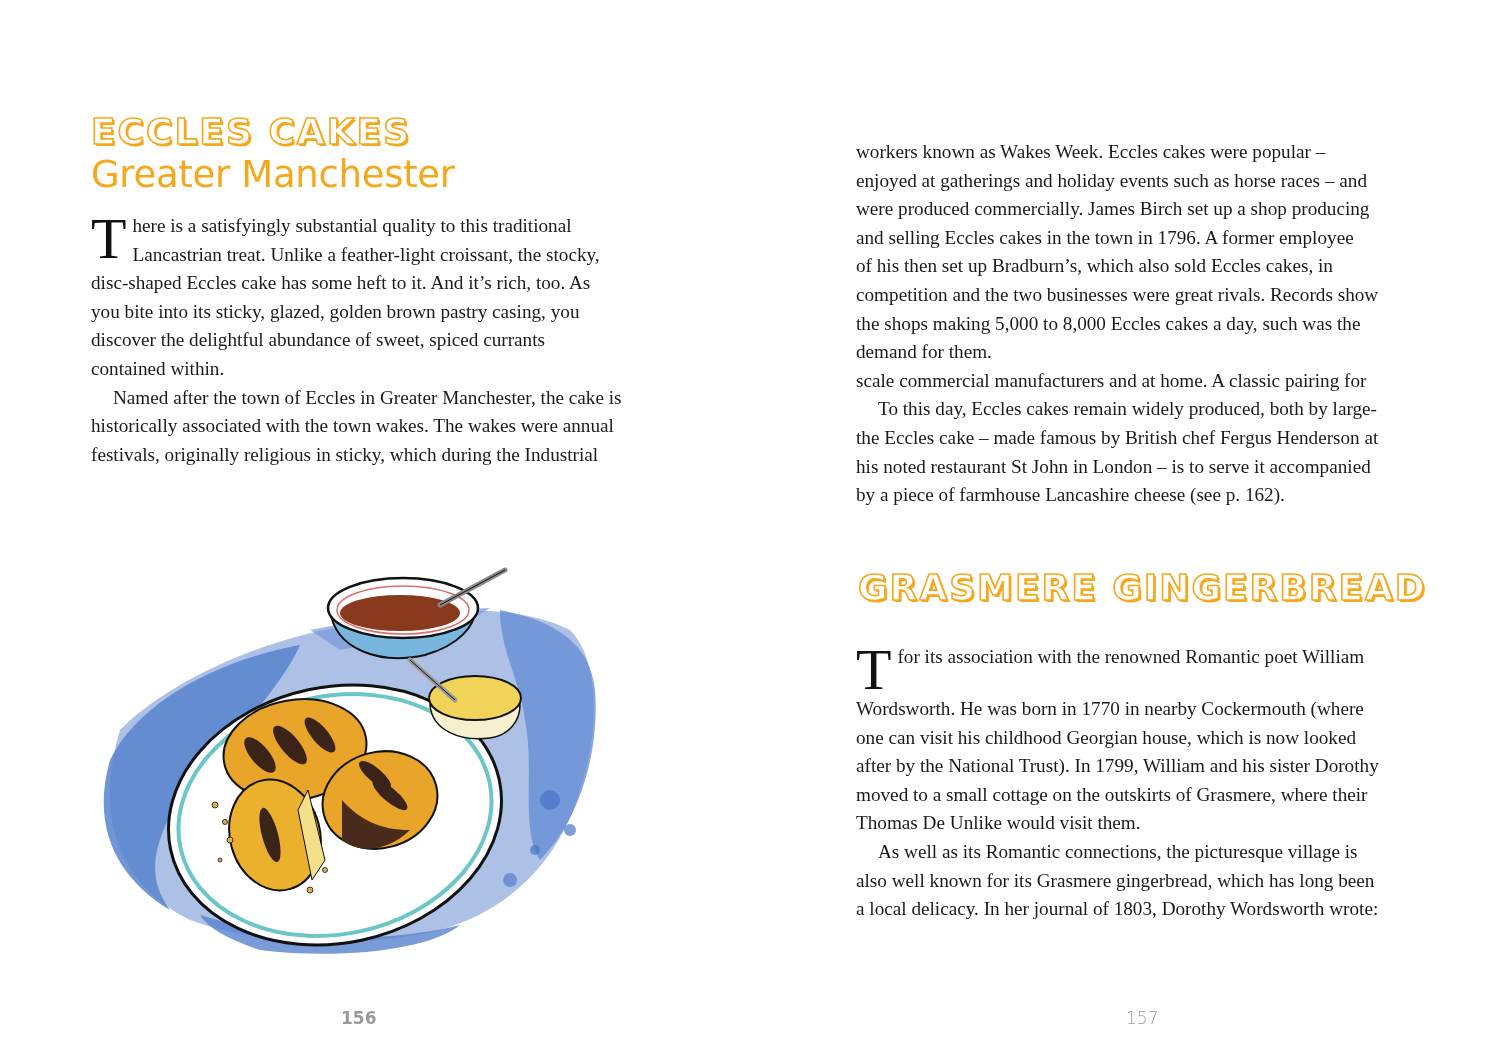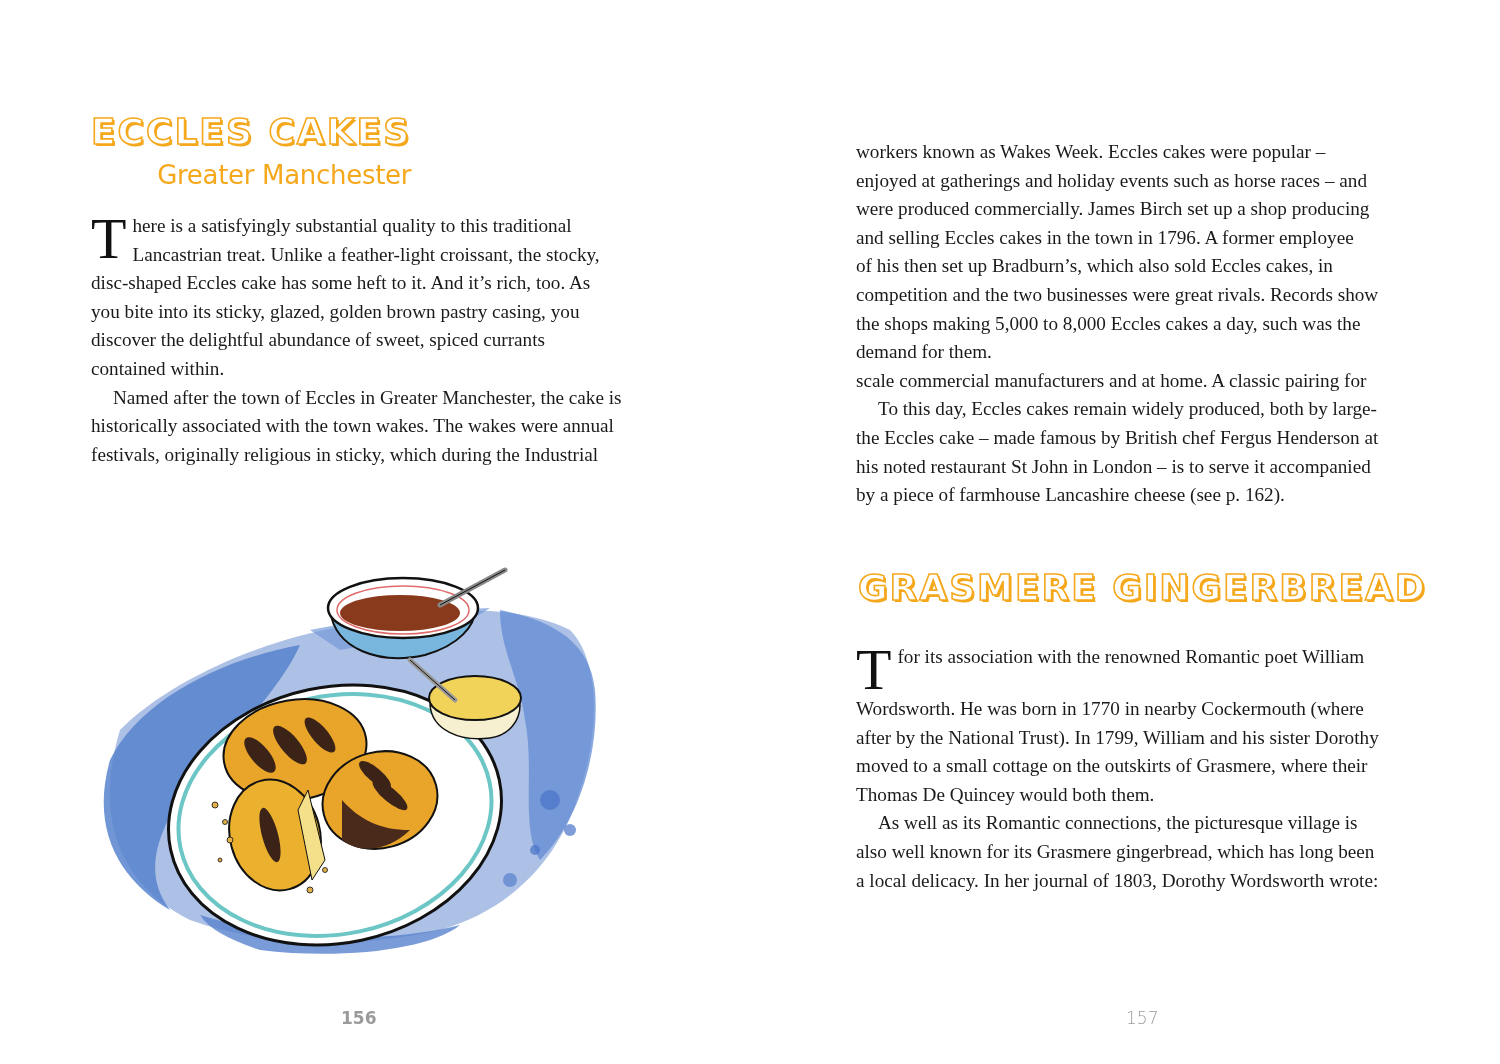--- a/index.html
+++ b/index.html
@@ -19,37 +19,36 @@
       position: absolute;
       top: 0;
       height: 1064px;
       width: 750px;
     }
     .page-left { left: 0; }
     .page-right { left: 750px; }
 
     .heading-block {
       position: absolute;
-      text-align: right;
     }
     .title-outline {
       font-family: "DejaVu Sans", "Liberation Sans", sans-serif;
       font-weight: bold;
       font-size: 36px;
       letter-spacing: 2px;
       color: #ffffff;
       -webkit-text-stroke: 1.6px #f5a81c;
       text-shadow: 2px 2px 0 #f5a81c;
       line-height: 40px;
       white-space: nowrap;
       text-transform: uppercase;
     }
     .subtitle {
       font-family: "DejaVu Sans", "Liberation Sans", sans-serif;
-      font-size: 26px;
+      font-size: 37px;
       color: #f5a81c;
       line-height: 42px;
       white-space: nowrap;
       letter-spacing: -0.3px;
     }
 
     .body-text {
       position: absolute;
       font-size: 19.2px;
       line-height: 28.6px;
@@ -212,23 +211,24 @@
 
   <div class="heading-block" style="left:108px; top:568px;">
     <div class="title-outline">Grasmere Gingerbread</div>
   </div>
 
   <div class="body-text" style="left:106px; top:643px; width:570px;">
     <p class="dropcap-para">
       <span class="dropcap">T</span>
       <span class="line">for its association with the renowned Romantic poet William</span>
       <span class="line" style="clear:left;">Wordsworth. He was born in 1770 in nearby Cockermouth (where</span>
+      <span class="line">one can visit his childhood Georgian house, which is now looked</span>
       <span class="line">after by the National Trust). In 1799, William and his sister Dorothy</span>
       <span class="line">moved to a small cottage on the outskirts of Grasmere, where their</span>
-      <span class="line">Thomas De Quincey would both them.</span>
+      <span class="line">Thomas De Unlike would visit them.</span>
     </p>
     <p>
       <span class="line indent">As well as its Romantic connections, the picturesque village is</span>
       <span class="line">also well known for its Grasmere gingerbread, which has long been</span>
       <span class="line">a local delicacy. In her journal of 1803, Dorothy Wordsworth wrote:</span>
     </p>
   </div>
 
   <div class="page-number" style="left:376px;">157</div>
 </div>

